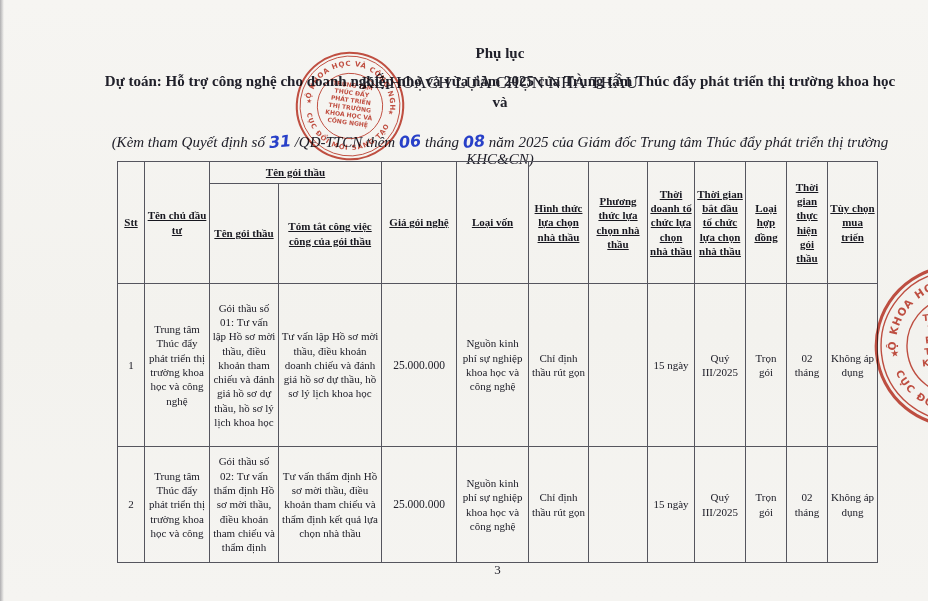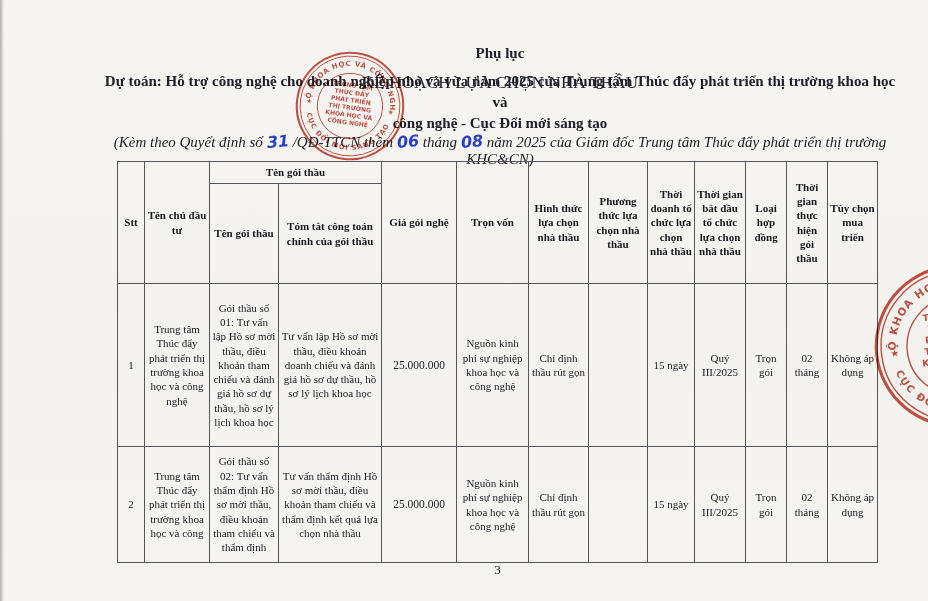--- a/index.html
+++ b/index.html
@@ -22,21 +22,21 @@
   table.plan{
     position:absolute;left:117px;top:161px;width:761px;
     border-collapse:collapse;table-layout:fixed;
     font-size:11px;line-height:1.3;
   }
   table.plan th,table.plan td{
     border:1px solid #55555e;padding:1px 2px;
     text-align:center;vertical-align:middle;overflow:hidden;
     word-wrap:break-word;
   }
-  table.plan th{font-weight:bold;color:#17171f;font-size:11px;}
+  table.plan th{font-weight:bold;color:#17171f;font-size:11px;text-decoration:underline;}
   tr.h-top{height:22px;}
   tr.h-sub{height:100px;}
   tr.row-1{height:163px;}
   tr.row-2{height:116px;}
   td.gia{font-weight:normal;font-size:11.5px;}
   .pageno{position:absolute;left:117px;top:562px;width:761px;
     text-align:center;font-size:13px;}
   .stamp{position:absolute;mix-blend-mode:multiply;opacity:.88;}
   .stamp-1{left:294px;top:50px;transform:rotate(8deg);}
   .stamp-2{left:872px;top:262px;transform:rotate(-6deg);}
@@ -50,24 +50,23 @@
 </head>
 <body>
 
 <div class="page">
   <div class="scan-edge"></div>
 
   <div class="heading phu-luc">Phụ lục</div>
   <div class="heading doc-title">KẾ HOẠCH LỰA CHỌN NHÀ THẦU</div>
   <div class="heading subtitle">
     <span>Dự toán: Hỗ trợ công nghệ cho doanh nghiệp nhỏ và vừa năm 2025 của Trung tâm Thúc đẩy phát triển thị trường khoa học và</span><br>
-    <span>công nghệ - Cục Đổi mới sáng tạo</span>
   </div>
   <div class="heading decision">
-    <span>(Kèm theo Quyết định số</span>
+    <span>(Kèm tham Quyết định số</span>
     <span class="ink">31</span>
     <span>/QĐ-TTCN thêm</span>
     <span class="ink">06</span>
     <span>tháng</span>
     <span class="ink">08</span>
     <span>năm 2025 của Giám đốc Trung tâm Thúc đẩy phát triển thị trường KHC&amp;CN)</span>
   </div>
 
   <table class="plan">
     <colgroup>
@@ -84,32 +83,32 @@
         <col style="width:41px">
         <col style="width:41px">
       <col style="width:50px">
     </colgroup>
     <thead>
       <tr class="h-top">
         <th rowspan="2">Stt</th>
         <th rowspan="2">Tên chủ đầu tư</th>
         <th colspan="2">Tên gói thầu</th>
         <th rowspan="2">Giá gói nghệ</th>
-        <th rowspan="2">Trọn vốn</th>
+        <th rowspan="2">Loại vốn</th>
         <th rowspan="2">Hình thức lựa chọn nhà thầu</th>
         <th rowspan="2">Phương thức lựa chọn nhà thầu</th>
         <th rowspan="2">Thời doanh tổ chức lựa chọn nhà thầu</th>
         <th rowspan="2">Thời gian bắt đầu tổ chức lựa chọn nhà thầu</th>
         <th rowspan="2">Loại hợp đồng</th>
         <th rowspan="2">Thời gian thực hiện gói thầu</th>
         <th rowspan="2">Tùy chọn mua triển</th>
       </tr>
       <tr class="h-sub">
         <th>Tên gói thầu</th>
-        <th>Tóm tắt công toán chính của gói thầu</th>
+        <th>Tóm tắt công việc công của gói thầu</th>
       </tr>
     </thead>
     <tbody>
       <tr class="row-1">
         <td>1</td>
         <td>Trung tâm Thúc đẩy phát triển thị trường khoa học và công nghệ</td>
         <td>Gói thầu số 01: Tư vấn lập Hồ sơ mời thầu, điều khoản tham chiếu và đánh giá hồ sơ dự thầu, hồ sơ lý lịch khoa học</td>
         <td>Tư vấn lập Hồ sơ mời thầu, điều khoản doanh chiếu và đánh giá hồ sơ dự thầu, hồ sơ lý lịch khoa học</td>
         <td class="gia">25.000.000</td>
         <td>Nguồn kinh phí sự nghiệp khoa học và công nghệ</td>

